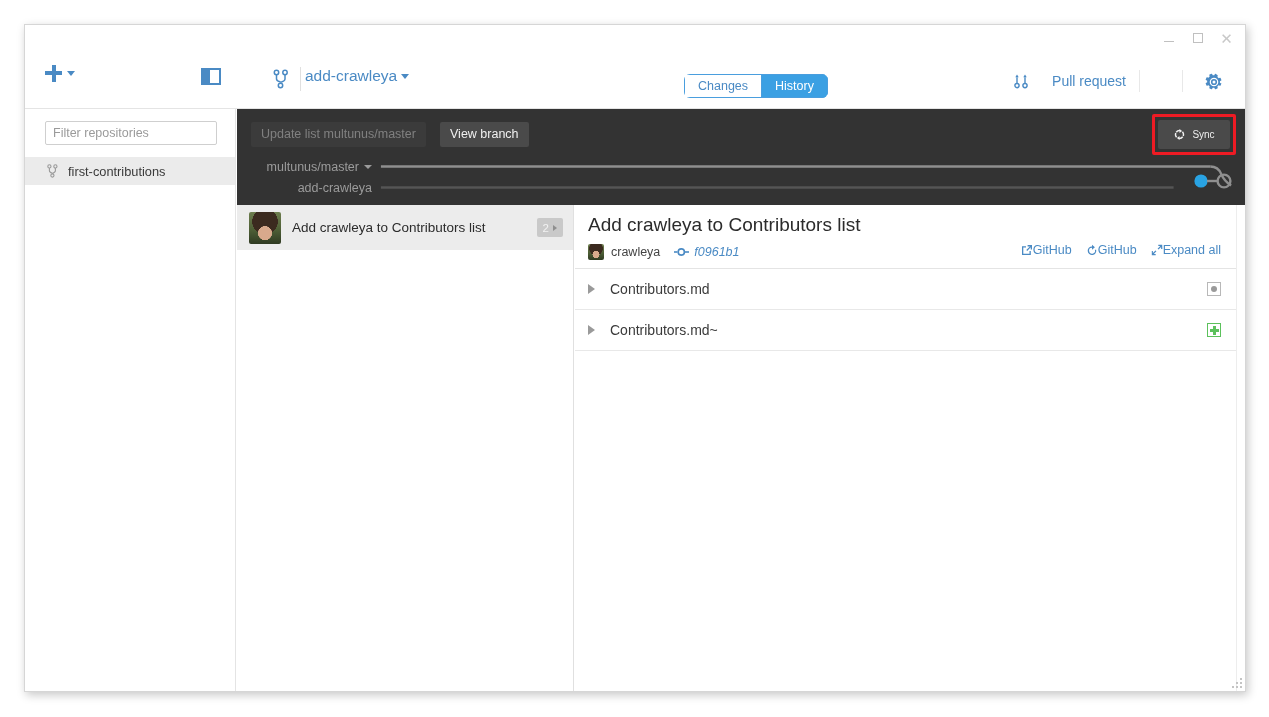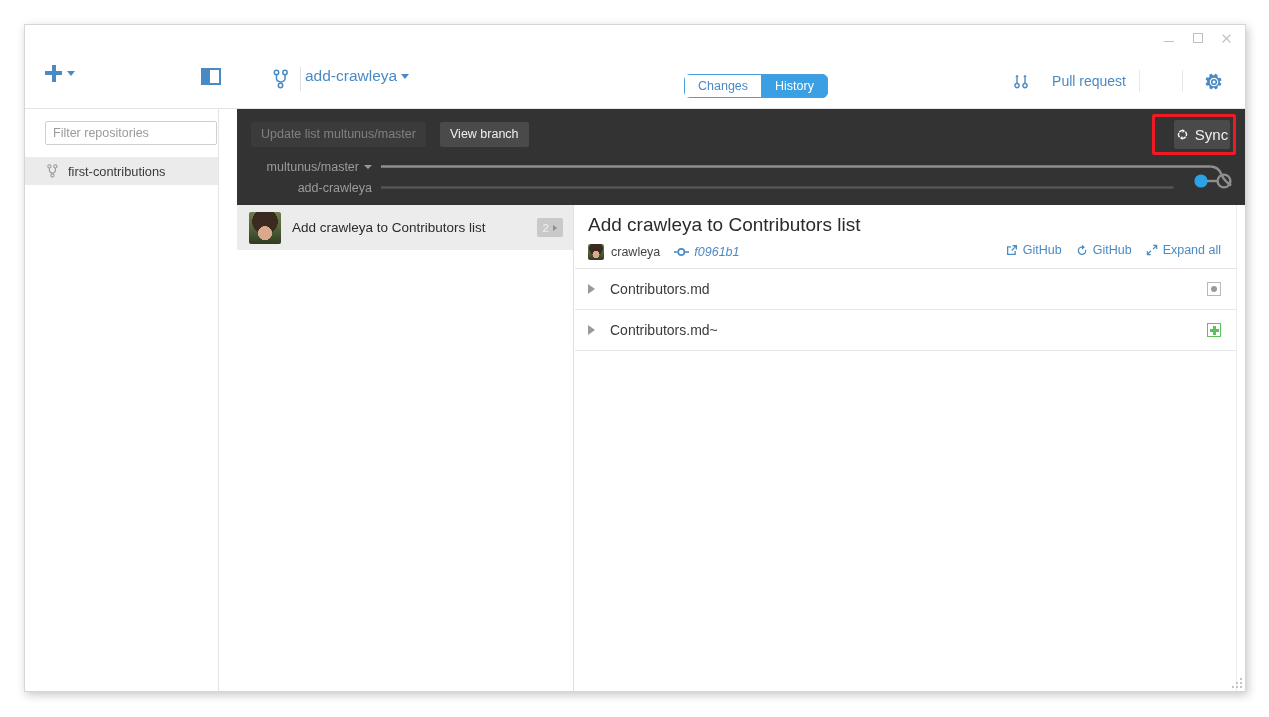--- a/index.html
+++ b/index.html
@@ -202,21 +202,21 @@
   #gear-button {
     position: absolute;
     right: 22px; top: 22px;
     cursor: pointer;
   }
 
   
   #sidebar {
     position: absolute;
     left: 0; top: 84px;
-    width: 194px;
+    width: 211px;
     bottom: 0;
     background: #ffffff;
     border-right: 1px solid #e4e4e4;
   }
   #filter-input {
     position: absolute;
     left: 20px; top: 12px;
     width: 172px; height: 24px;
     border: 1px solid #cfcfcf;
     border-radius: 2px;
@@ -287,24 +287,24 @@
   #sync-highlight {
     position: absolute;
     right: 9px; top: 5px;
     width: 84px; height: 41px;
     border: 3px solid #ee1b24;
     border-radius: 2px;
   }
   #btn-sync {
     position: absolute;
     right: 15px; top: 11px;
-    width: 56px; height: 29px;
+    width: 72px; height: 29px;
     background: #4a4a4a;
     color: #f0f0f0;
-    font-size: 15px;
+    font-size: 10px;
     border-radius: 2px;
     display: flex;
     align-items: center;
     justify-content: center;
     gap: 6px;
     cursor: pointer;
     user-select: none;
   }
 
   
@@ -462,21 +462,20 @@
   #detail-actions {
     position: absolute;
     right: 24px; top: 38px;
     display: flex;
     align-items: center;
     gap: 14px;
   }
   .detail-action {
     display: flex;
     align-items: center;
-    gap: 5px;
     color: #4a8ac4;
     font-size: 12.5px;
     cursor: pointer;
   }
   #detail-scrollbar {
     position: absolute;
     right: 0; top: 0;
     width: 9px; height: 100%;
     background: #ffffff;
     border-left: 1px solid #ededed;

